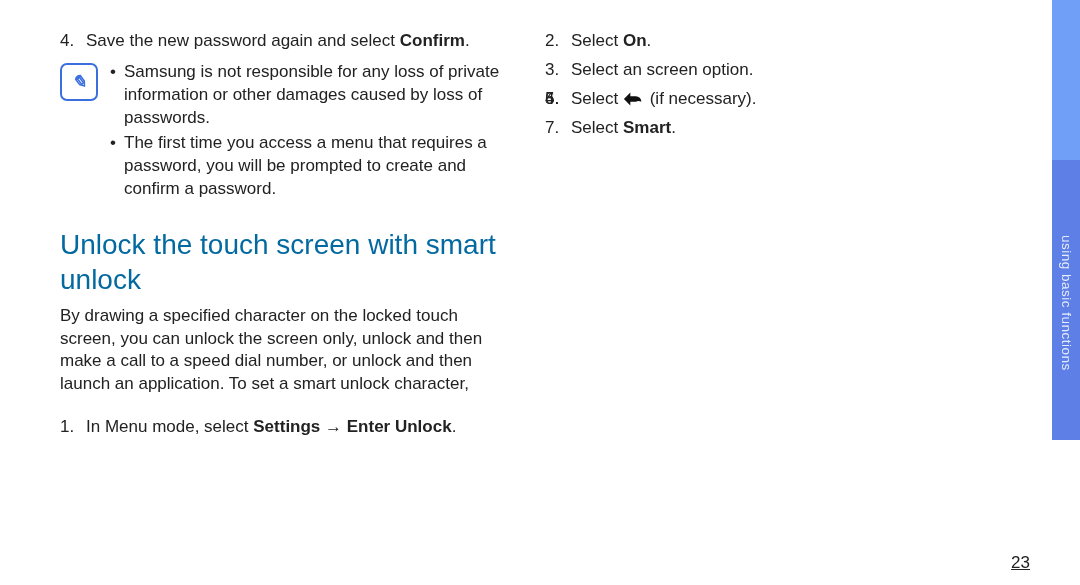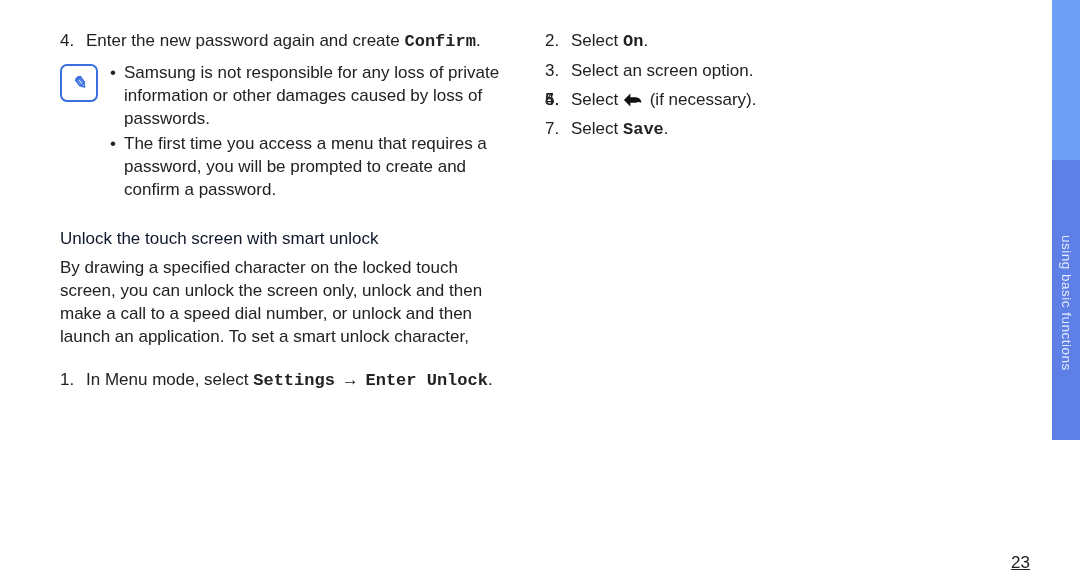--- a/index.html
+++ b/index.html
@@ -35,24 +35,24 @@
   ol li {
     position: relative;
     padding-left: 26px;
     margin-bottom: 6px;
     line-height: 1.35;
   }
   ol li .num {
     position: absolute;
     left: 0;
   }
-  .bold { font-weight: bold; font-family: Liberation Mono, monospace; }
+  .bold { font-weight: bold; }
   .heading {
-    color: #0f172a;
-    font-size: 17px;
+    color: #0369a1;
+    font-size: 28px;
     line-height: 1.25;
     margin-top: 24px;
     margin-bottom: 8px;
   }
   .para {
     line-height: 1.35;
     margin-bottom: 20px;
   }
   .note-block {
     display: flex;
@@ -155,21 +155,21 @@
 
 <div class="page">
 
   <div class="columns">
 
     <div class="col">
 
       <ol>
         <li>
           <span class="num">4.</span>
-          <span>Enter the new password again and create </span><span class="bold">Confirm</span><span>.</span>
+          <span>Save the new password again and select </span><span class="bold">Confirm</span><span>.</span>
         </li>
       </ol>
 
       <div class="note-block">
         <div class="note-icon">
           <span>✎</span>
         </div>
         <div class="bullets">
           <div class="bi">Samsung is not responsible for any loss of private information or other damages caused by loss of passwords.</div>
           <div class="bi">The first time you access a menu that requires a password, you will be prompted to create and confirm a password.</div>
@@ -206,21 +206,21 @@
           <span class="num">5.</span>
         </li>
         <li>
           <span class="num">6.</span>
           <span>Select </span><span class="back-icon"><svg viewBox="0 0 24 16">
                 <path d="M1 8 L8 1 L8 5 L14 5 A6 6 0 0 1 20 11 A6 6 0 0 0 14 11 L8 11 L8 15 Z"></path>
               </svg></span><span> (if necessary).</span>
         </li>
         <li>
           <span class="num">7.</span>
-          <span>Select </span><span class="bold">Save</span><span>.</span>
+          <span>Select </span><span class="bold">Smart</span><span>.</span>
         </li>
       </ol>
     </div>
 
   </div>
 
   <div class="side-tabs">
     <div class="tab tab-blue-top"></div>
     <div class="tab tab-blue-mid"></div>
     <div class="tab-label">

